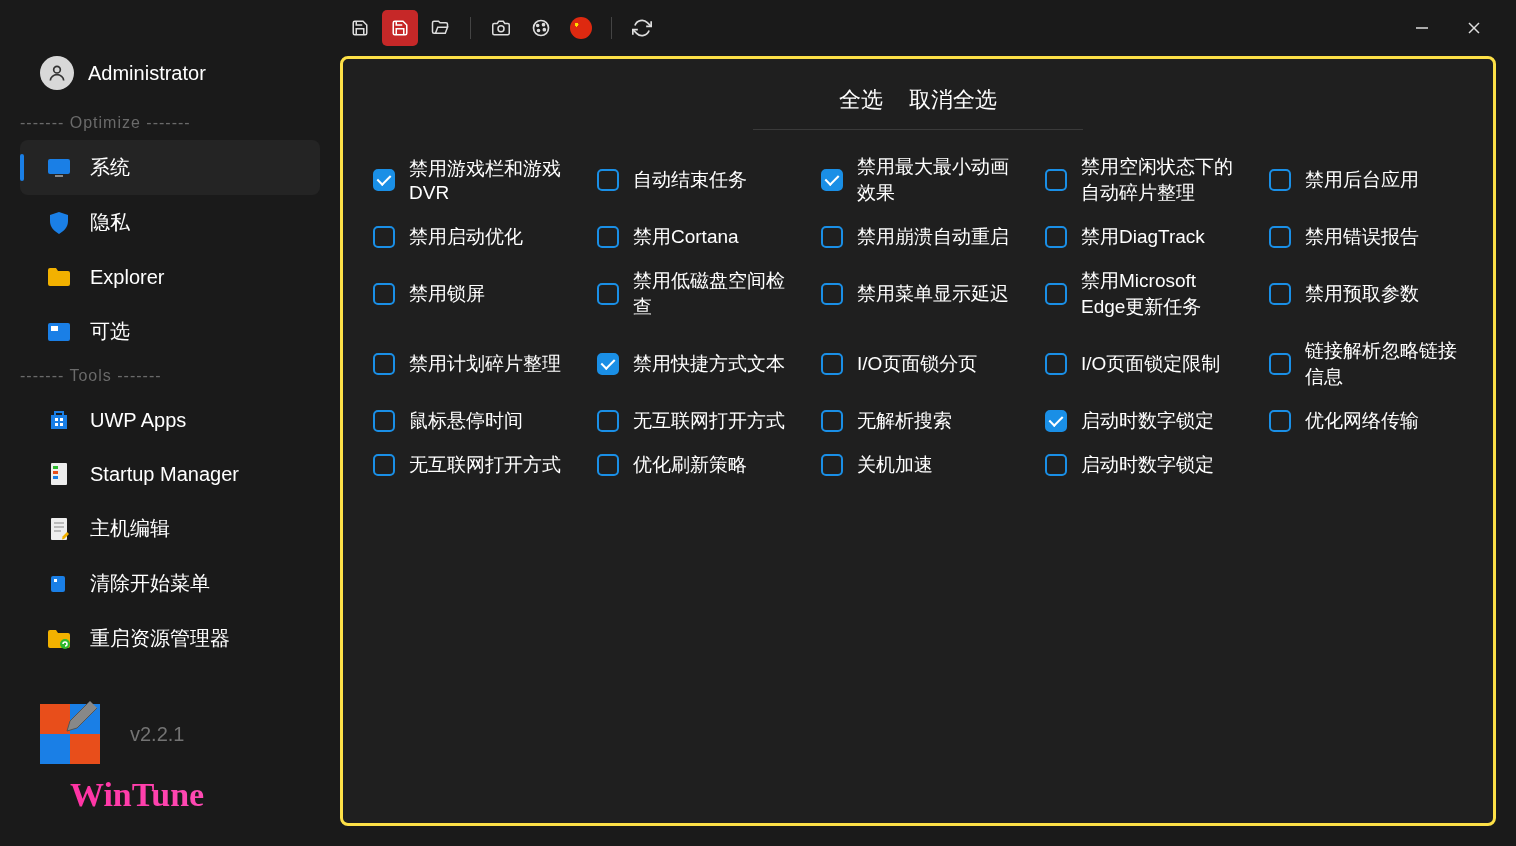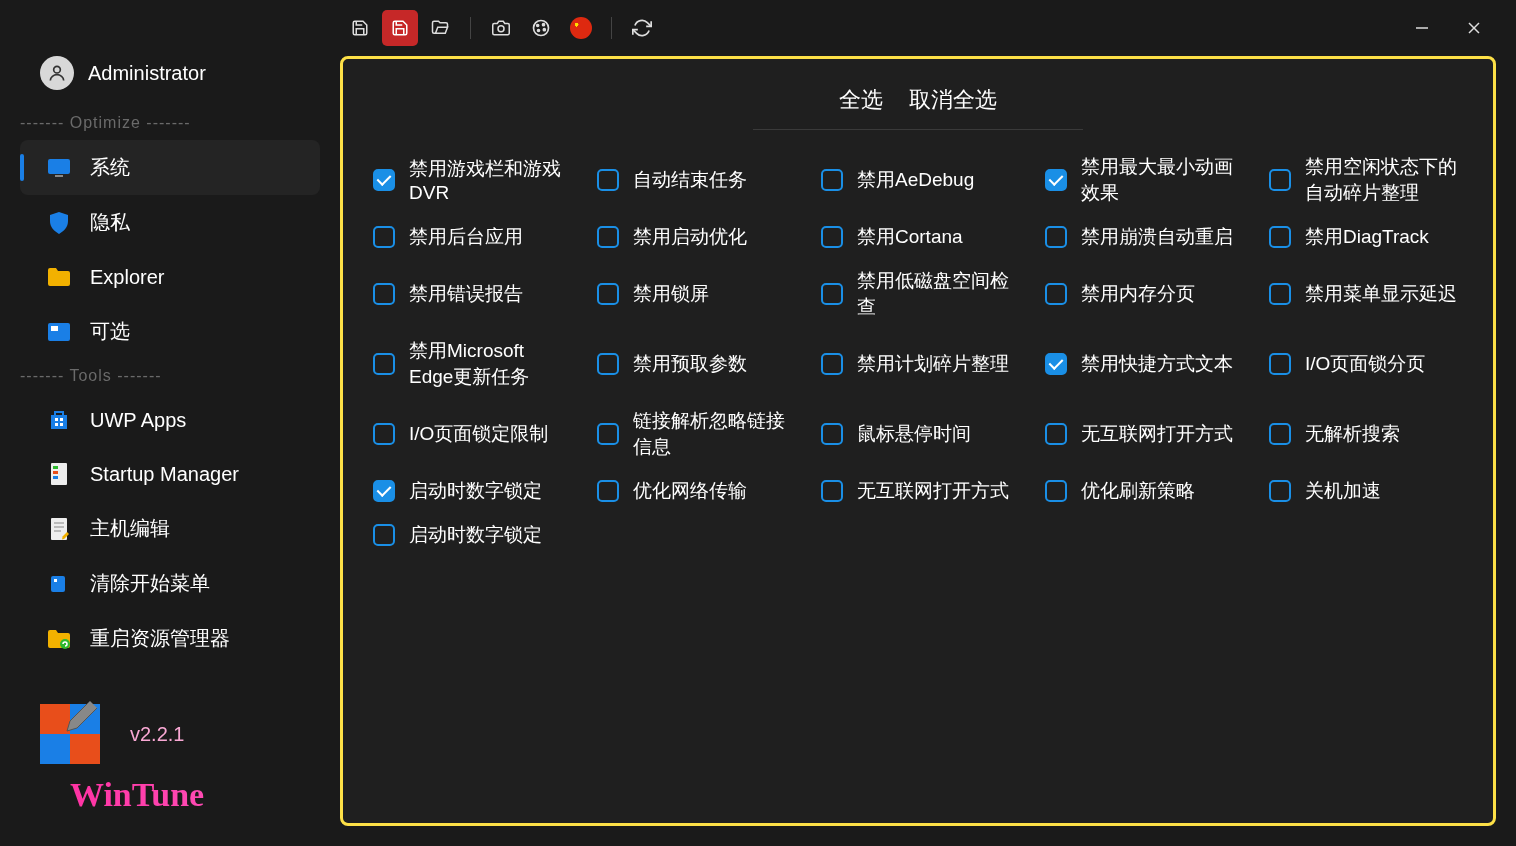--- a/index.html
+++ b/index.html
@@ -20,21 +20,21 @@
 .nav-item { display: flex; align-items: center; gap: 18px; padding: 14px 20px 14px 26px; cursor: pointer; border-radius: 8px; position: relative; font-size: 20px; }
 .nav-item.active::before { content: ""; position: absolute; left: 0; top: 14px; bottom: 14px; width: 4px; background: #1a7fe6; border-radius: 3px; }
 .nav-item.active { background: #242424; }
 .nav-icon { width: 26px; height: 26px; display: flex; align-items: center; justify-content: center; }
 .version-row { margin-top: auto; padding: 8px 20px; display: flex; align-items: center; gap: 30px; }
 .logo-puzzle { width: 60px; height: 60px; position: relative; }
 .puzzle-tl { position:absolute; left:0; top:0; width:30px; height:30px; background:#e84e1b; }
 .puzzle-tr { position:absolute; right:0; top:0; width:30px; height:30px; background:#1a7fe6; }
 .puzzle-bl { position:absolute; left:0; bottom:0; width:30px; height:30px; background:#1a7fe6; }
 .puzzle-br { position:absolute; right:0; bottom:0; width:30px; height:30px; background:#e84e1b; }
-.version-text { font-size: 20px; color: #f9a8d4; }
+.version-text { font-size: 20px; color: #737373; }
 .brand-text { font-family: "Comic Sans MS", cursive; font-size: 34px; font-weight: bold; padding: 4px 20px 12px 50px; background: linear-gradient(90deg,#ff2a9e,#ff5ec0); -webkit-background-clip: text; background-clip: text; color: transparent; }
 .main-panel { flex: 1; background: #1f1f1f; border: 3px solid #fde047; border-radius: 8px; padding: 20px 30px; position: relative; }
 .select-row { text-align: center; padding: 6px 0 14px 0; border-bottom: 1px solid #3a3a3a; width: 330px; margin: 0 auto 24px auto; font-size: 22px; }
 .select-row span { margin: 0 10px; cursor: pointer; }
 .select-row span.primary { font-weight: 500; }
 .grid { display: grid; grid-template-columns: 1fr 1fr 1fr 1fr 1fr; column-gap: 30px; row-gap: 18px; }
 .check-item { display: flex; align-items: center; gap: 14px; cursor: pointer; font-size: 19px; }
 .box { width: 22px; height: 22px; border: 2px solid #1a8fe6; border-radius: 5px; display: flex; align-items: center; justify-content: center; flex-shrink: 0; }
 .box.checked { background: #1a8fe6; }
 .box.checked::after { content: ""; width: 6px; height: 11px; border: solid #fff; border-width: 0 2.5px 2.5px 0; transform: rotate(45deg); margin-top: -3px; }
@@ -236,24 +236,20 @@
     <div class="grid" id="check-grid">
         <div class="check-item">
           <div class="box checked"></div>
           <span>禁用游戏栏和游戏DVR</span>
         </div>
         <div class="check-item">
           <div class="box"></div>
           <span>自动结束任务</span>
         </div>
         <div class="check-item">
-          <div class="box"></div>
-          <span>禁用AeDebug</span>
-        </div>
-        <div class="check-item">
           <div class="box checked"></div>
           <span>禁用最大最小动画效果</span>
         </div>
         <div class="check-item">
           <div class="box"></div>
           <span>禁用空闲状态下的自动碎片整理</span>
         </div>
         <div class="check-item">
           <div class="box"></div>
           <span>禁用后台应用</span>
@@ -278,24 +274,20 @@
           <div class="box"></div>
           <span>禁用错误报告</span>
         </div>
         <div class="check-item">
           <div class="box"></div>
           <span>禁用锁屏</span>
         </div>
         <div class="check-item">
           <div class="box"></div>
           <span>禁用低磁盘空间检查</span>
-        </div>
-        <div class="check-item">
-          <div class="box"></div>
-          <span>禁用内存分页</span>
         </div>
         <div class="check-item">
           <div class="box"></div>
           <span>禁用菜单显示延迟</span>
         </div>
         <div class="check-item">
           <div class="box"></div>
           <span>禁用Microsoft Edge更新任务</span>
         </div>
         <div class="check-item">

